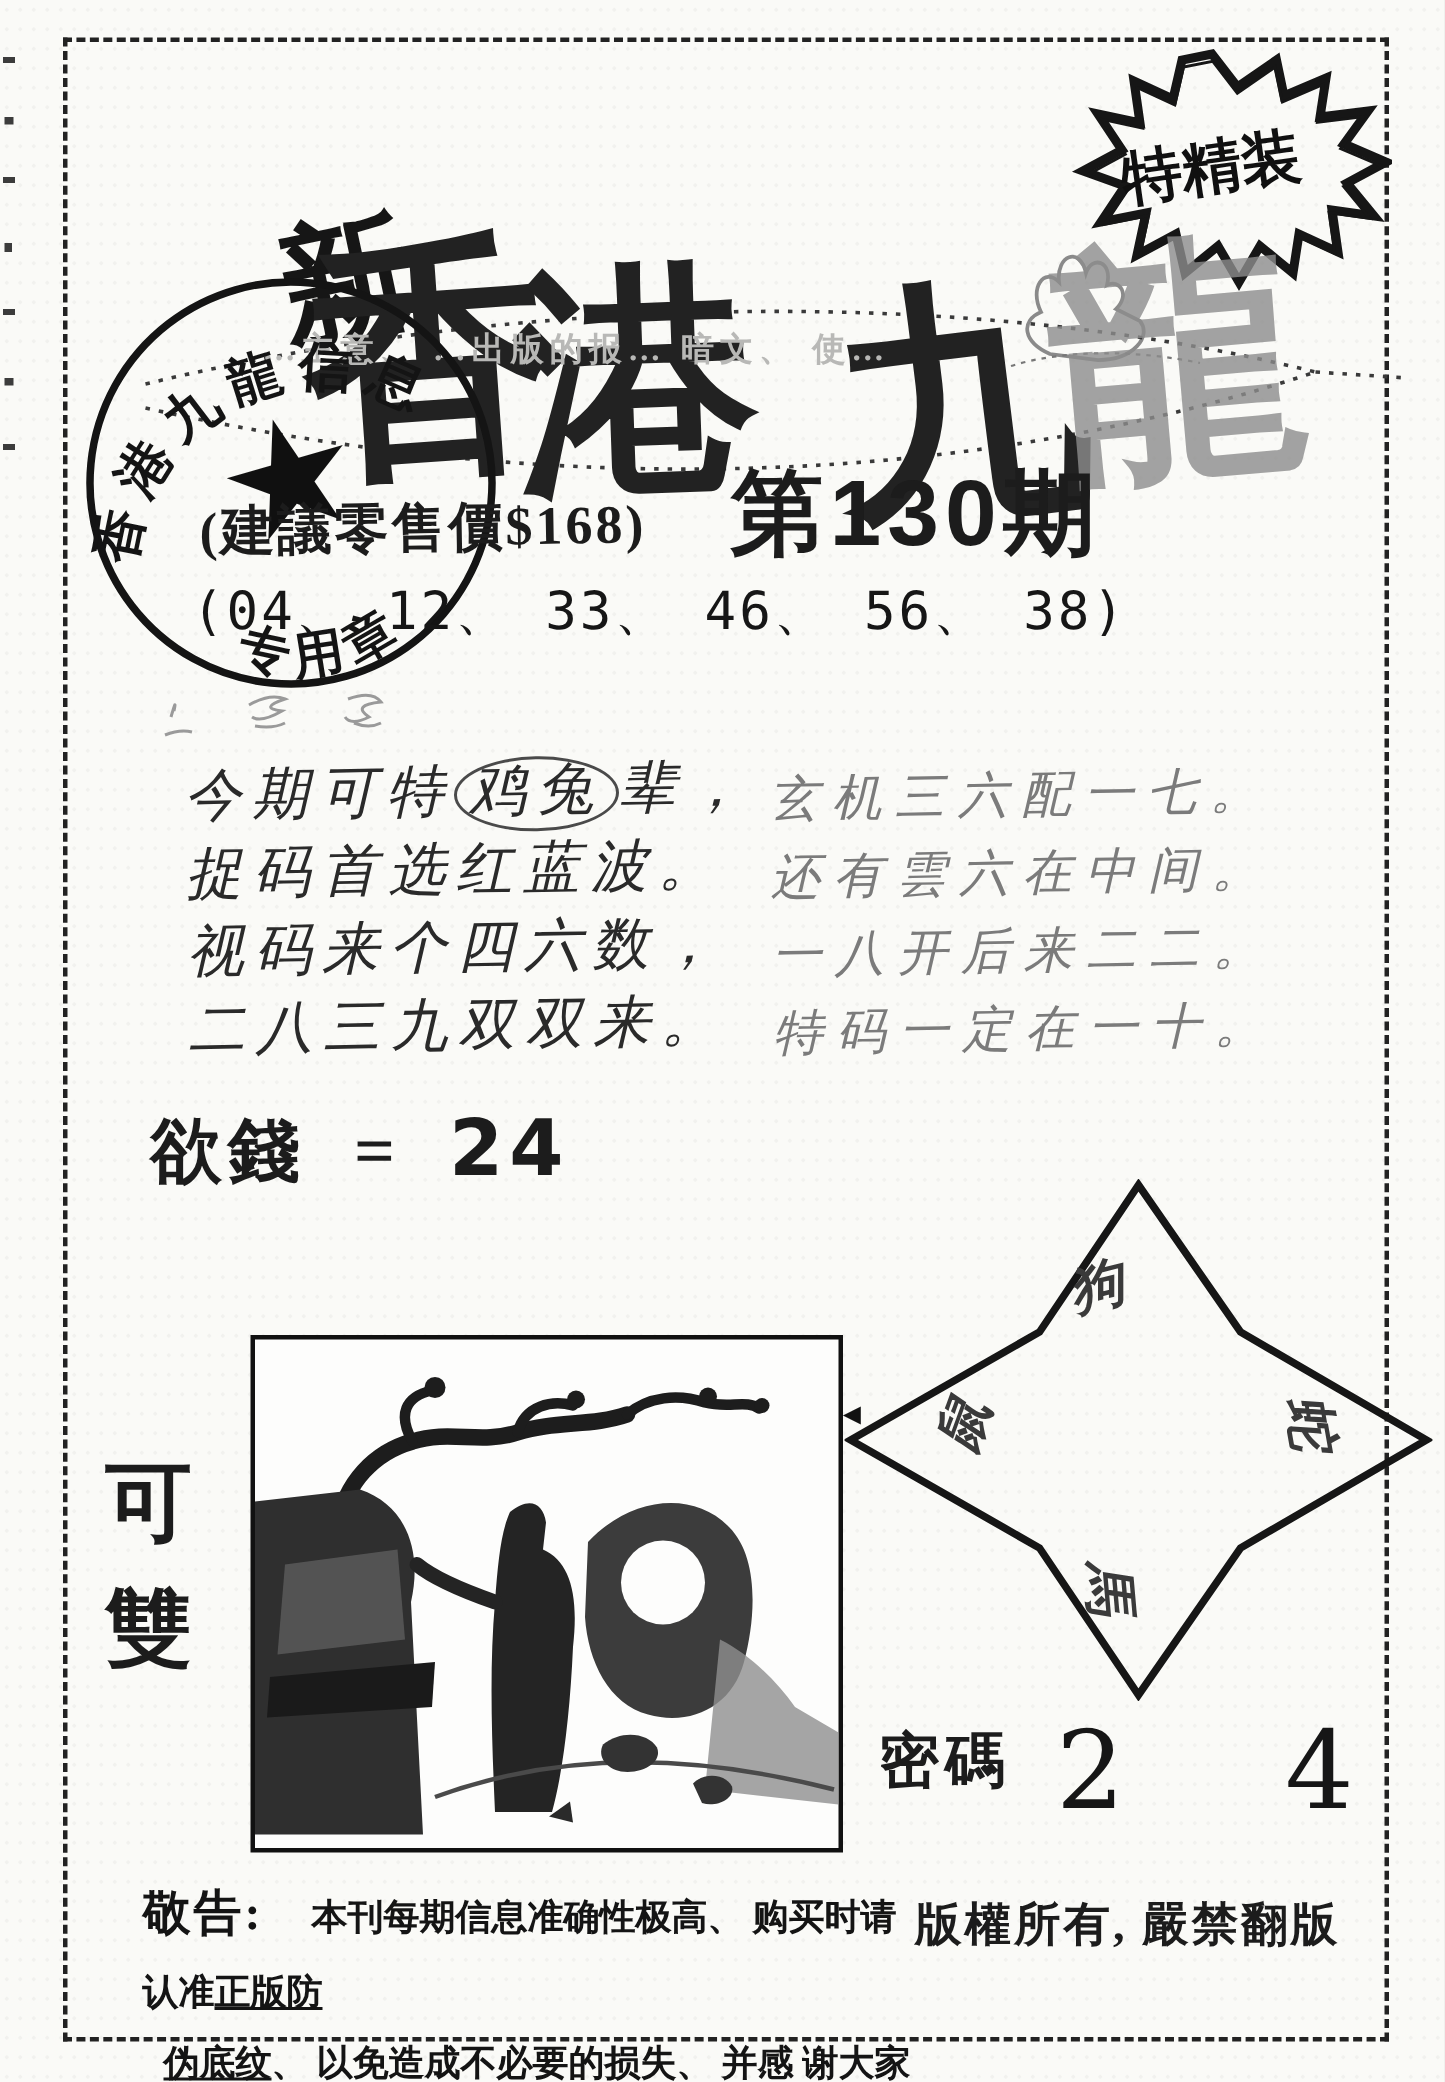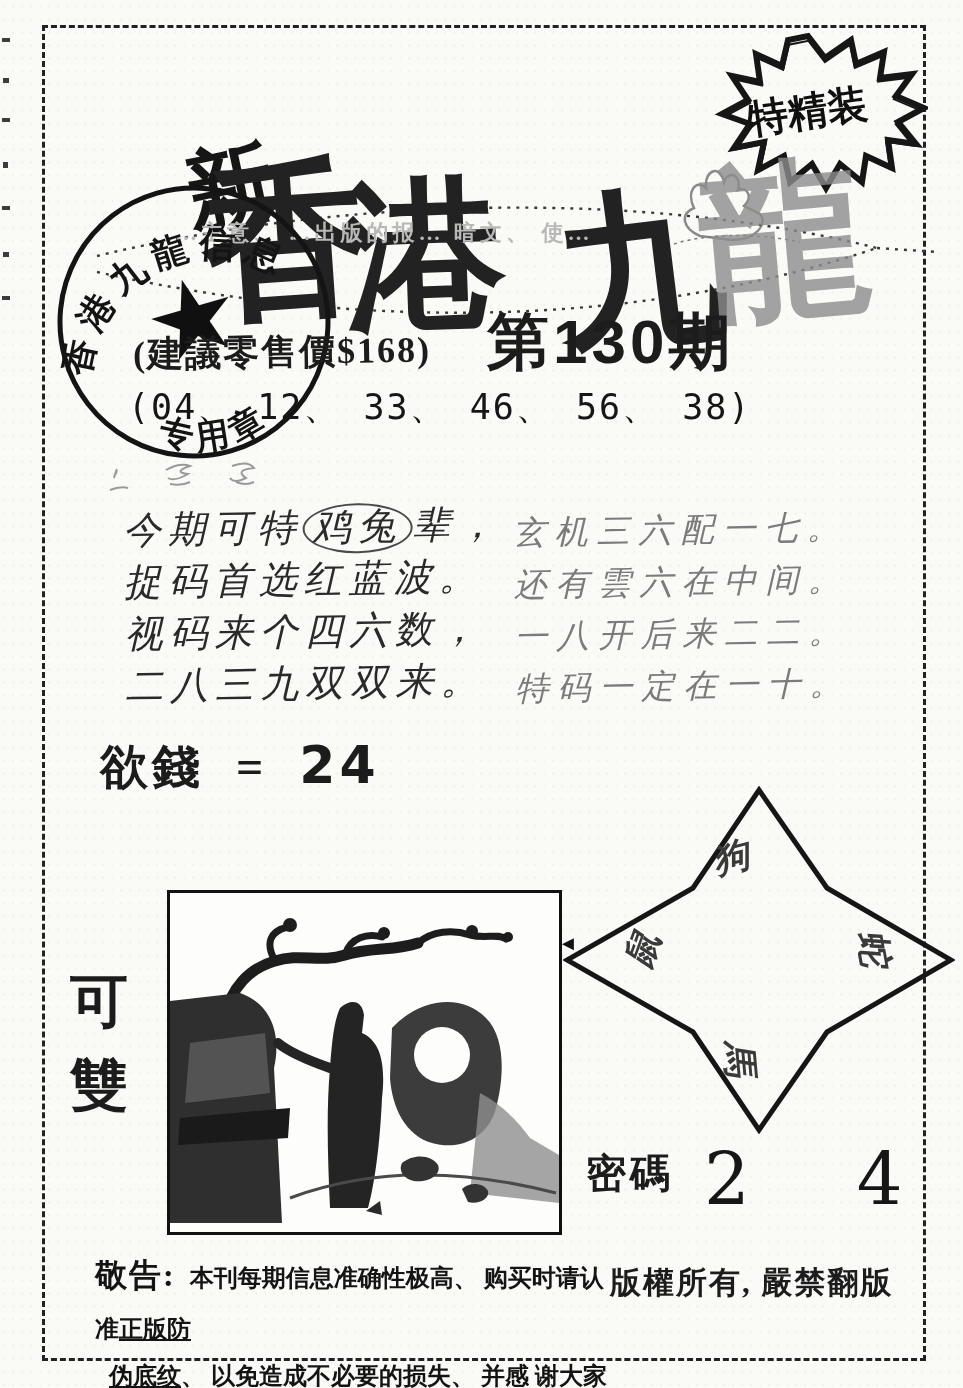--- a/index.html
+++ b/index.html
@@ -55,21 +55,21 @@
   .dz-left{left:62px;top:140px;transform:rotate(-70deg);}
   .dz-bottom{left:158px;top:248px;transform:rotate(85deg);}
   
   .password{position:absolute;left:586px;top:1138px;white-space:nowrap;}
   .password .pw-label{font-size:40px;font-weight:bold;letter-spacing:4px;vertical-align:18px;text-align:right;}
   .password .pw-digits{font-size:72px;letter-spacing:42px;margin-left:26px;
        font-family:"DejaVu Serif",serif;color:#161616;}
   
   .notice{position:absolute;left:95px;top:1244px;width:525px;font-weight:bold;
        font-size:24px;line-height:1.95;color:#141414;font-family:"Liberation Serif",serif;}
-  .notice .n-label{font-size:32px;letter-spacing:2px;margin-right:14px;}
+  .notice .n-label{font-size:32px;letter-spacing:2px;margin-right:32px;}
   .notice .u{text-decoration:underline;}
   .notice .n2,.notice .n3{margin-left:14px;}
   .copyright{position:absolute;left:610px;top:1262px;font-size:31px;font-weight:bold;
        letter-spacing:2px;}
   
   .scribble{position:absolute;left:104px;top:448px;}
   svg text{font-family:"Liberation Serif",serif;}
 </style>
 </head>
 <body>

